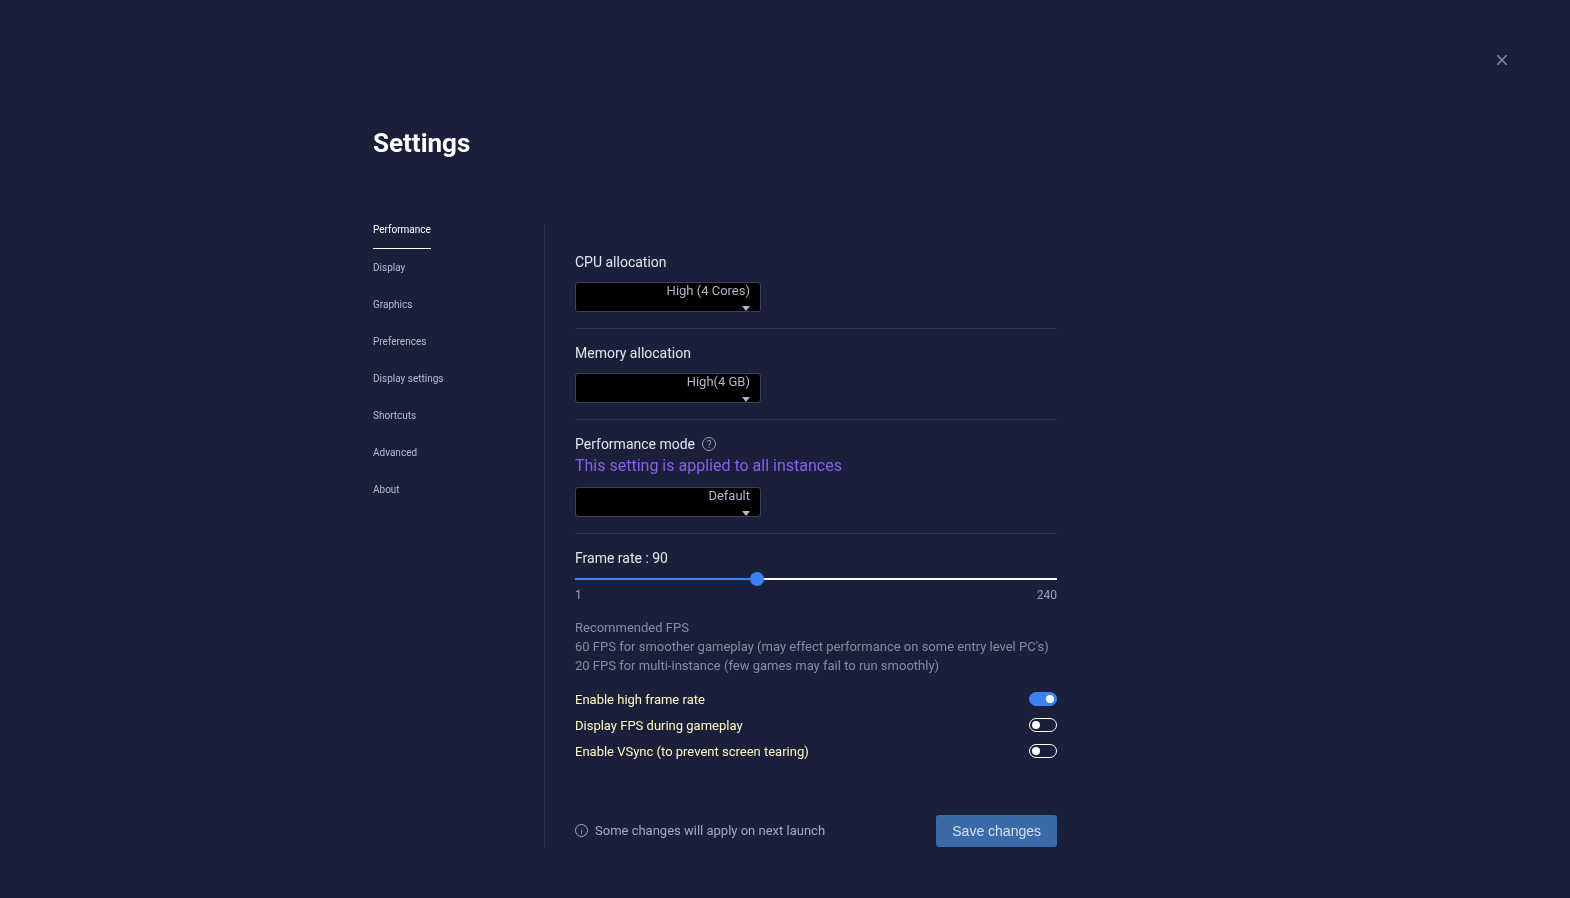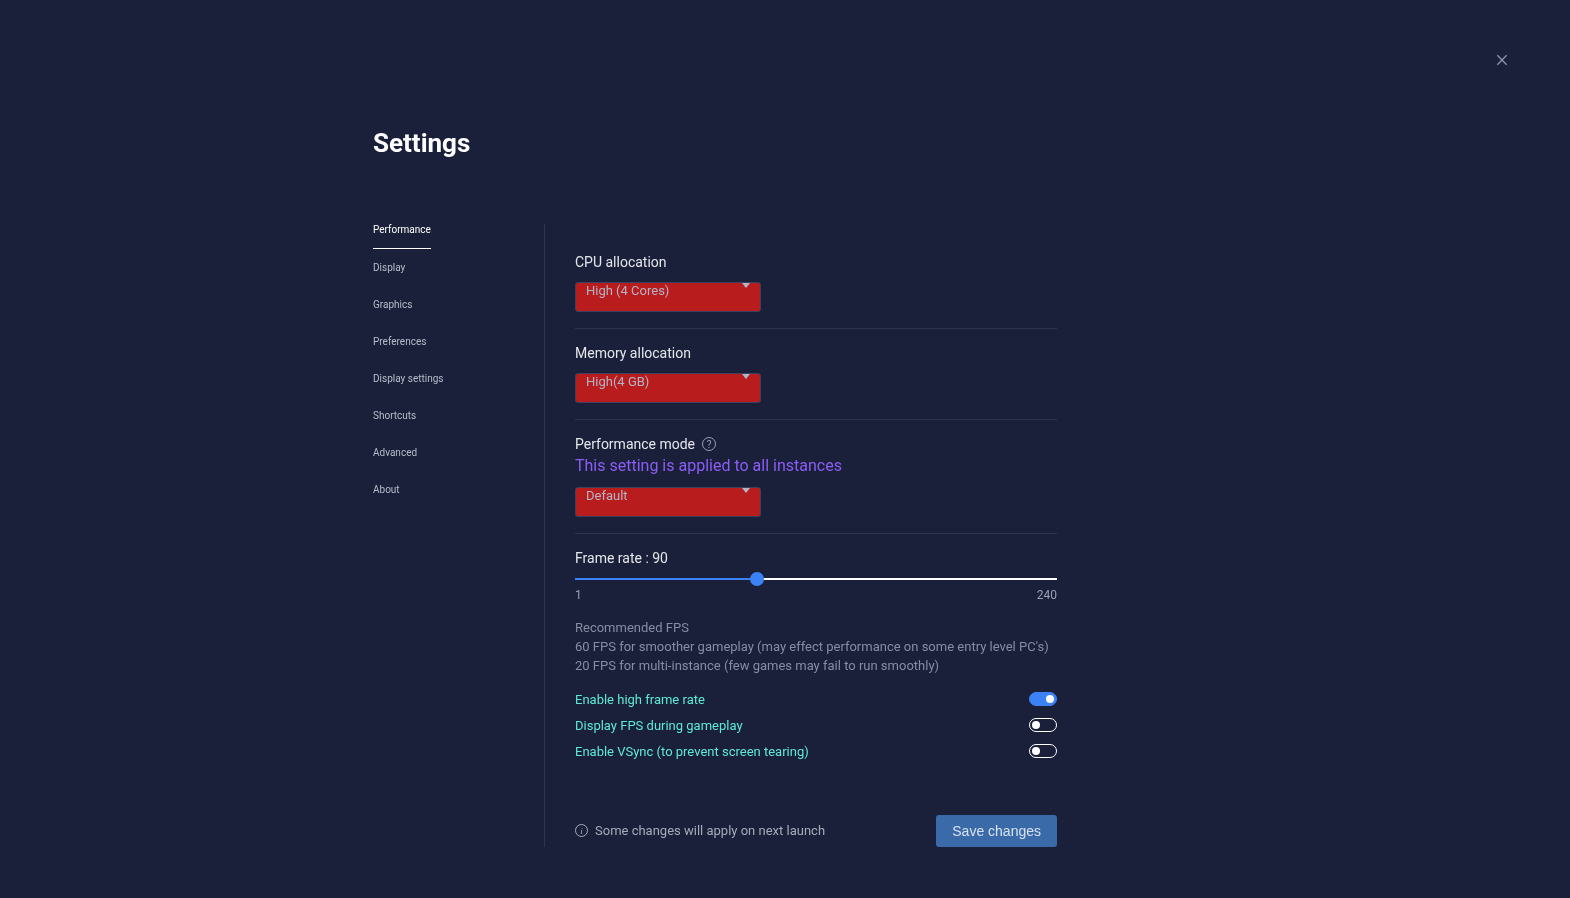--- a/index.html
+++ b/index.html
@@ -95,30 +95,31 @@
     display: inline-flex;
     align-items: center;
     justify-content: center;
     font-size: 10px;
     color: #9aa0b5;
     cursor: pointer;
   }
   .select {
     width: 186px;
     height: 30px;
-    background: #b91c1c;
+    background: #000000;
     border: 1px solid #3b4261;
     border-radius: 3px;
     display: flex;
-    align-items: flex-start;
+    align-items: flex-end;
     justify-content: space-between;
     padding: 0 10px;
     font-size: 13px;
     color: #b0b6c8;
     cursor: pointer;
+    flex-direction: column;
   }
   .select .caret {
     width: 0; height: 0;
     border-left: 4px solid transparent;
     border-right: 4px solid transparent;
     border-top: 5px solid #b0b6c8;
   }
   .slider-wrap {
     margin-top: 12px;
   }
@@ -160,21 +161,21 @@
     font-size: 13px;
     color: #868ca3;
     line-height: 1.45;
     margin-top: 3px;
   }
   .toggle-row {
     display: flex;
     justify-content: space-between;
     align-items: center;
     font-size: 13px;
-    color: #5eead4;
+    color: #fef9c3;
     margin-top: 11px;
   }
   .toggle {
     width: 28px;
     height: 14px;
     border-radius: 8px;
     position: relative;
     cursor: pointer;
     border: 1px solid #ffffff;
   }

